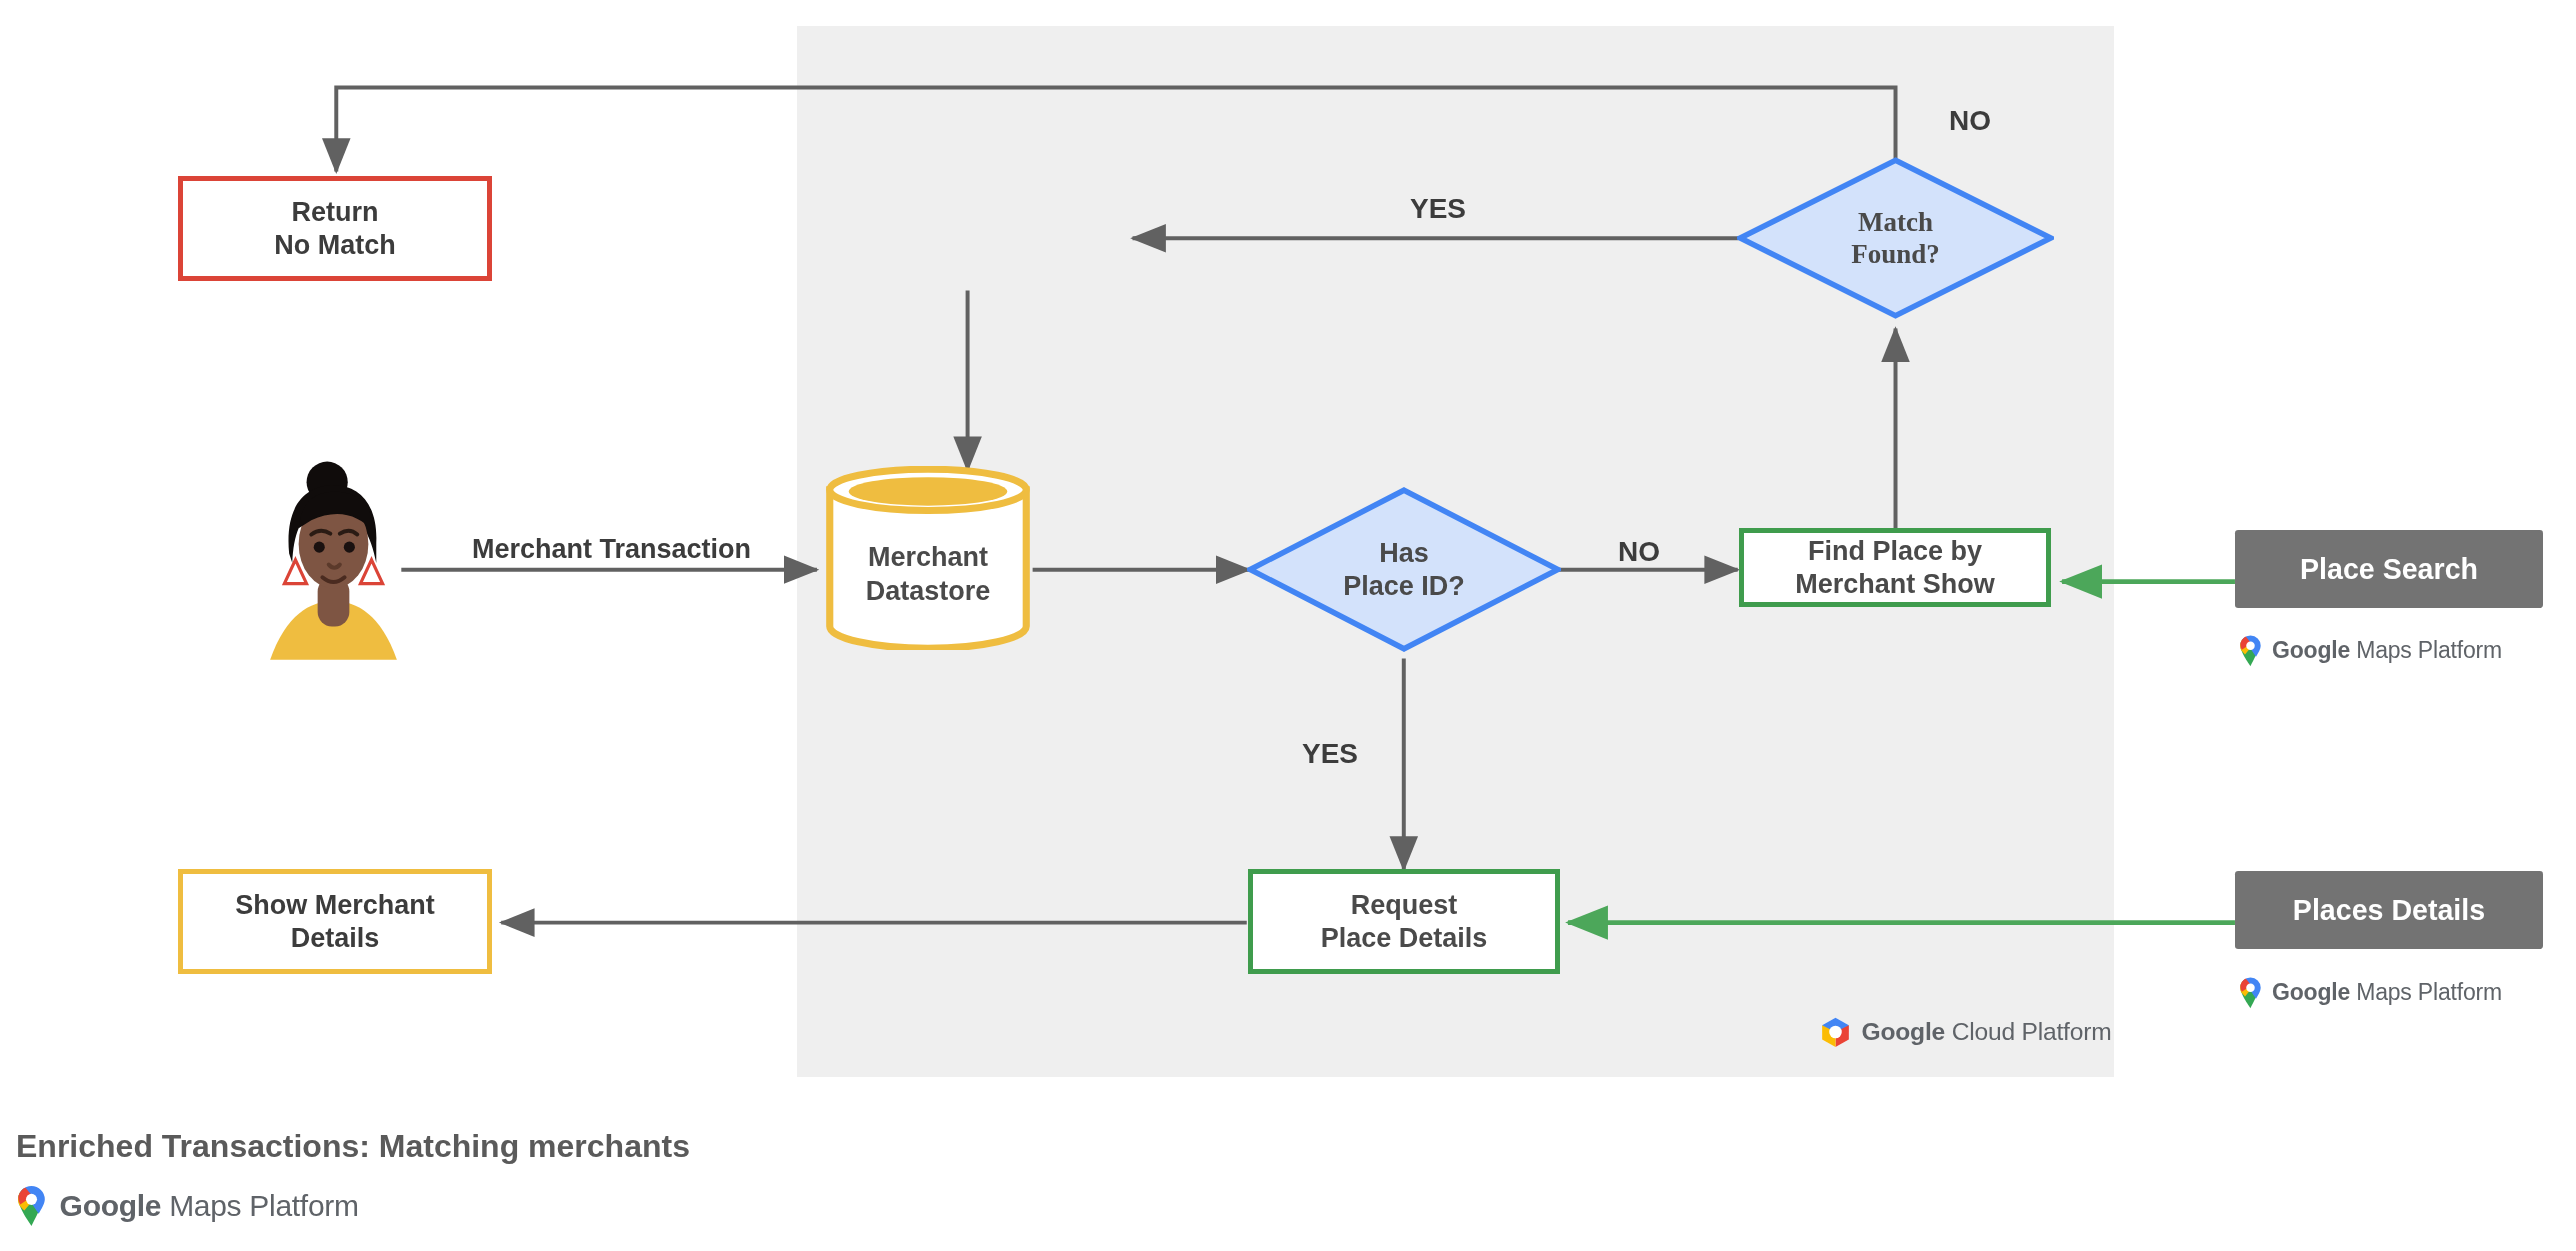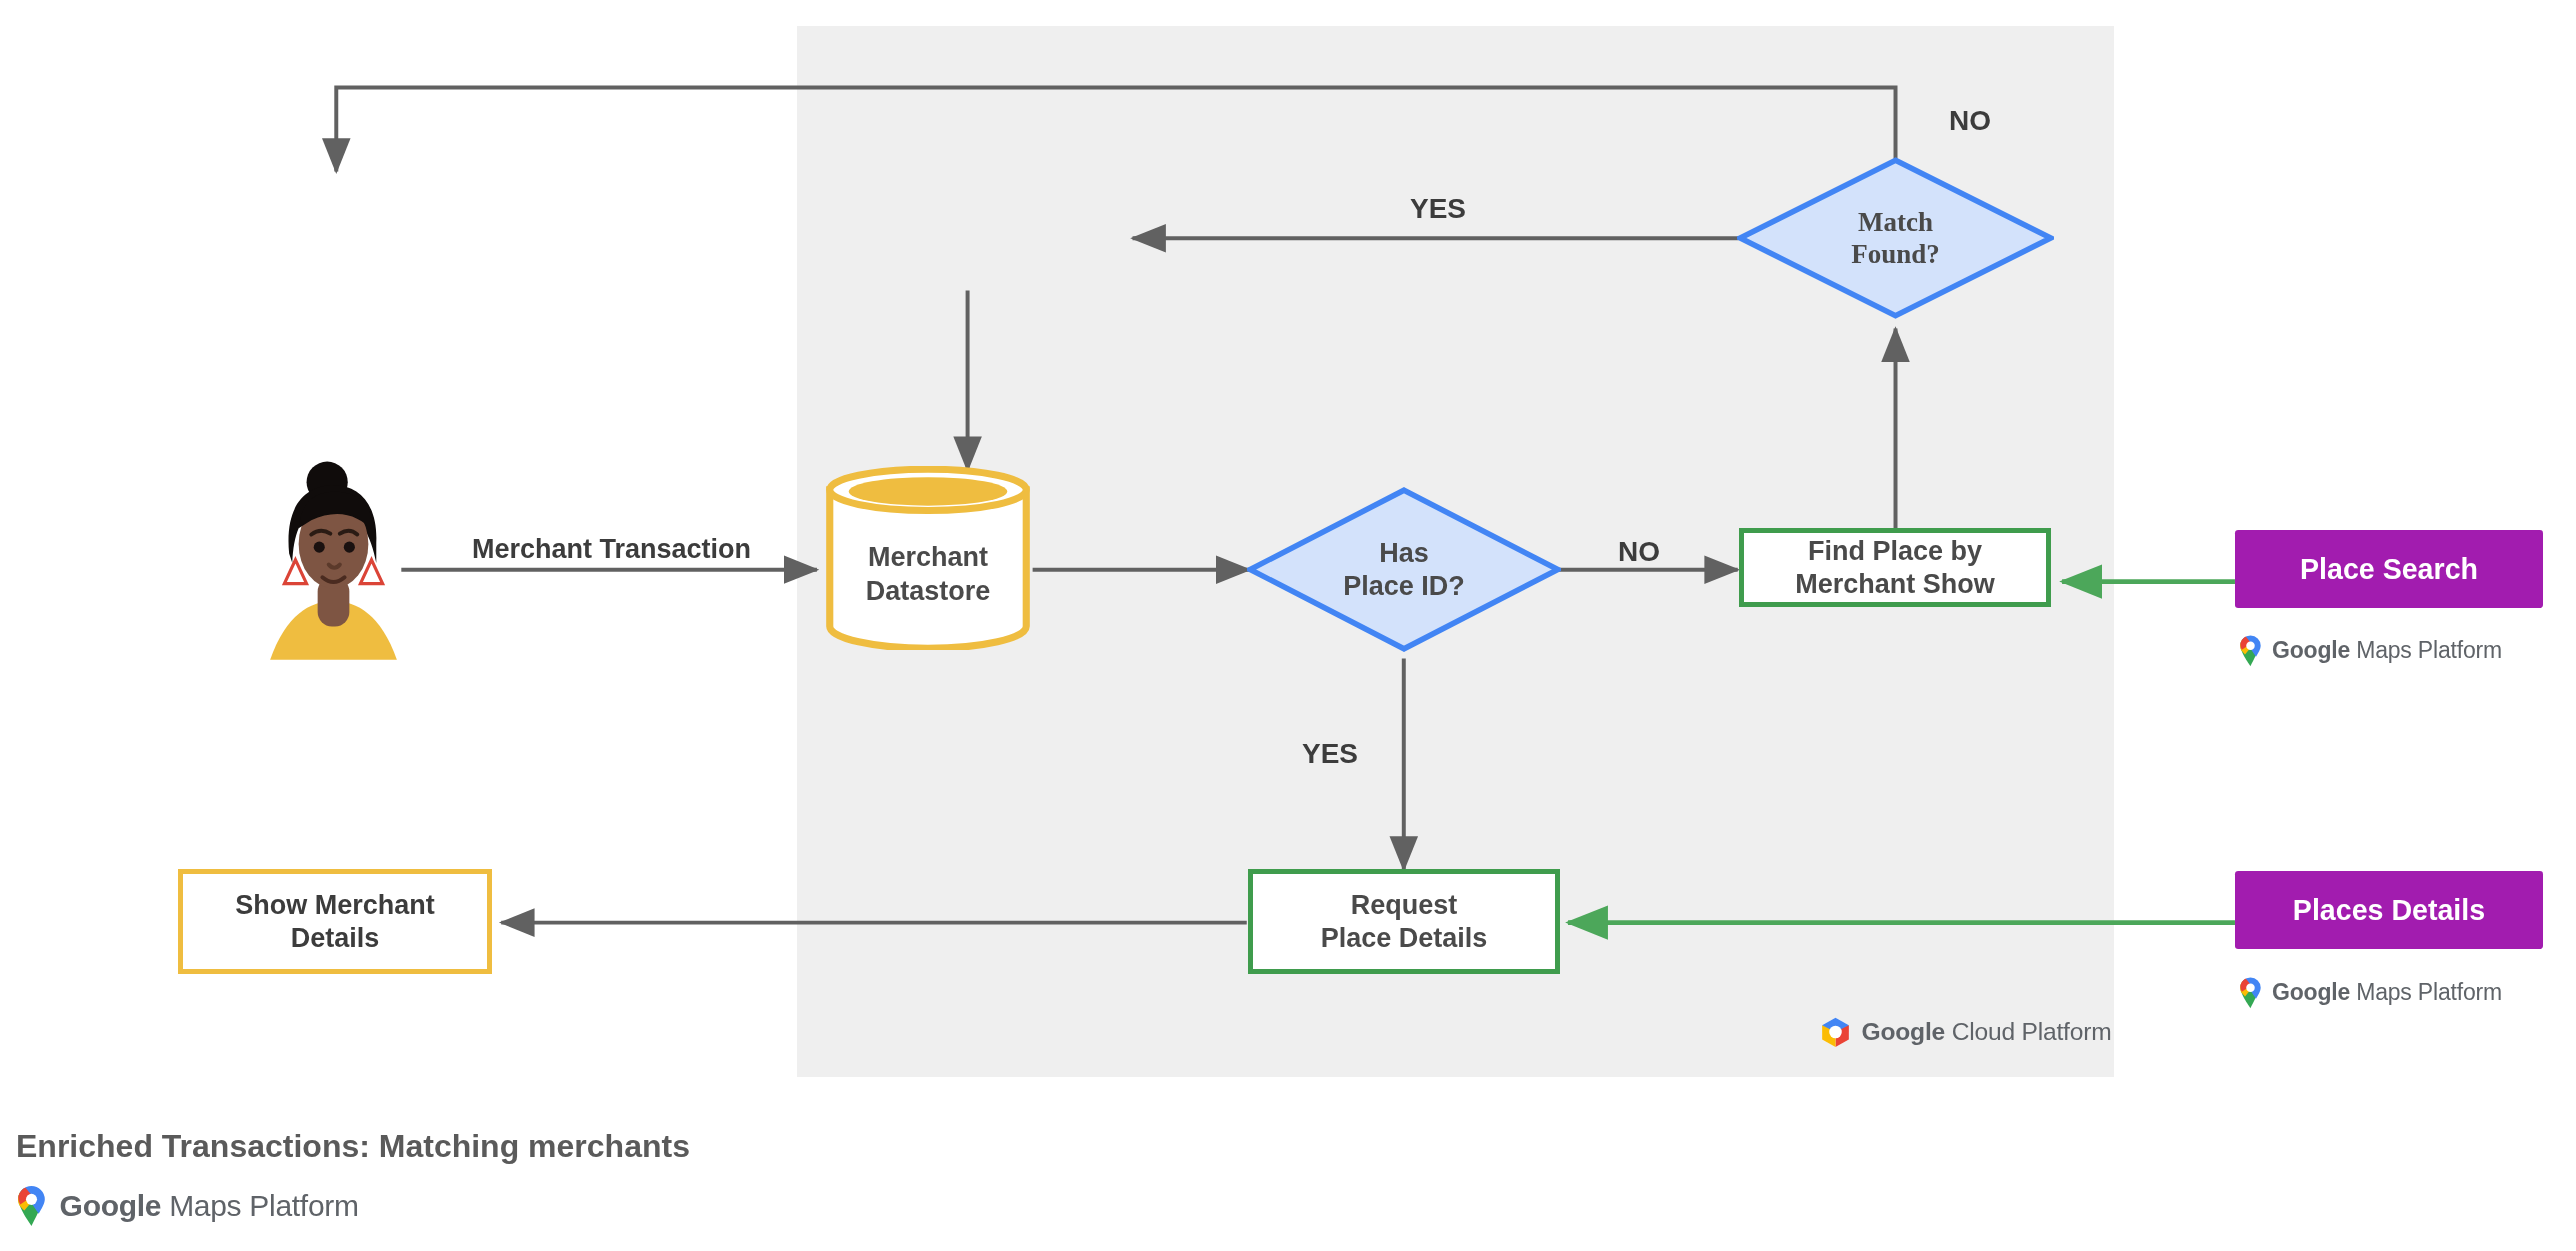--- a/index.html
+++ b/index.html
@@ -60,21 +60,21 @@
   }
   .box.red    { border: 5.6px solid #DB4437; }
   .box.blue   { border: 5.6px solid #4285F4; }
   .box.green  { border: 5.6px solid #3F9C4D; }
   .box.yellow { border: 5.6px solid #EFBD40; }
 
   .box.dark-text { color: #3c3c3c; }
 
   
   .product-btn {
-    background: #a21caf;
+    background: #737373;
     color: #ffffff;
     font-size: 28.6px;
     font-weight: 700;
     border-radius: 3.2px;
   }
 
   
   .edge-label {
     position: absolute;
     font-size: 28px;
@@ -256,20 +256,26 @@
 
     <g>
       <path d="M2818,733 L2600,733" fill="none" stroke="#4CA75A" stroke-width="6" marker-end="url(#arrow-green)"></path>
     </g>
 
     <g>
       <path d="M2818,1163 L1977,1163" fill="none" stroke="#4CA75A" stroke-width="6" marker-end="url(#arrow-green)"></path>
     </g>
   </svg>
 
+  <div class="node box red dark-text" style="left:178px; top:176px; width:314px; height:105px;">
+    <div>
+      <div>Return</div>
+      <div>No Match</div>
+    </div>
+  </div>
 
 
   <div class="diamond-wrap" style="left:1737px; top:157px; width:317px; height:162px;font-family:Liberation Serif, serif;">
     <svg width="317" height="162" viewBox="0 0 400 204">
       <polygon points="200,4 396,102 200,200 4,102" fill="#D3E2FB" stroke="#4285F4" stroke-width="7"></polygon>
     </svg>
     <div class="diamond-text">
       <div>
         <div>Match</div>
         <div>Found?</div>

